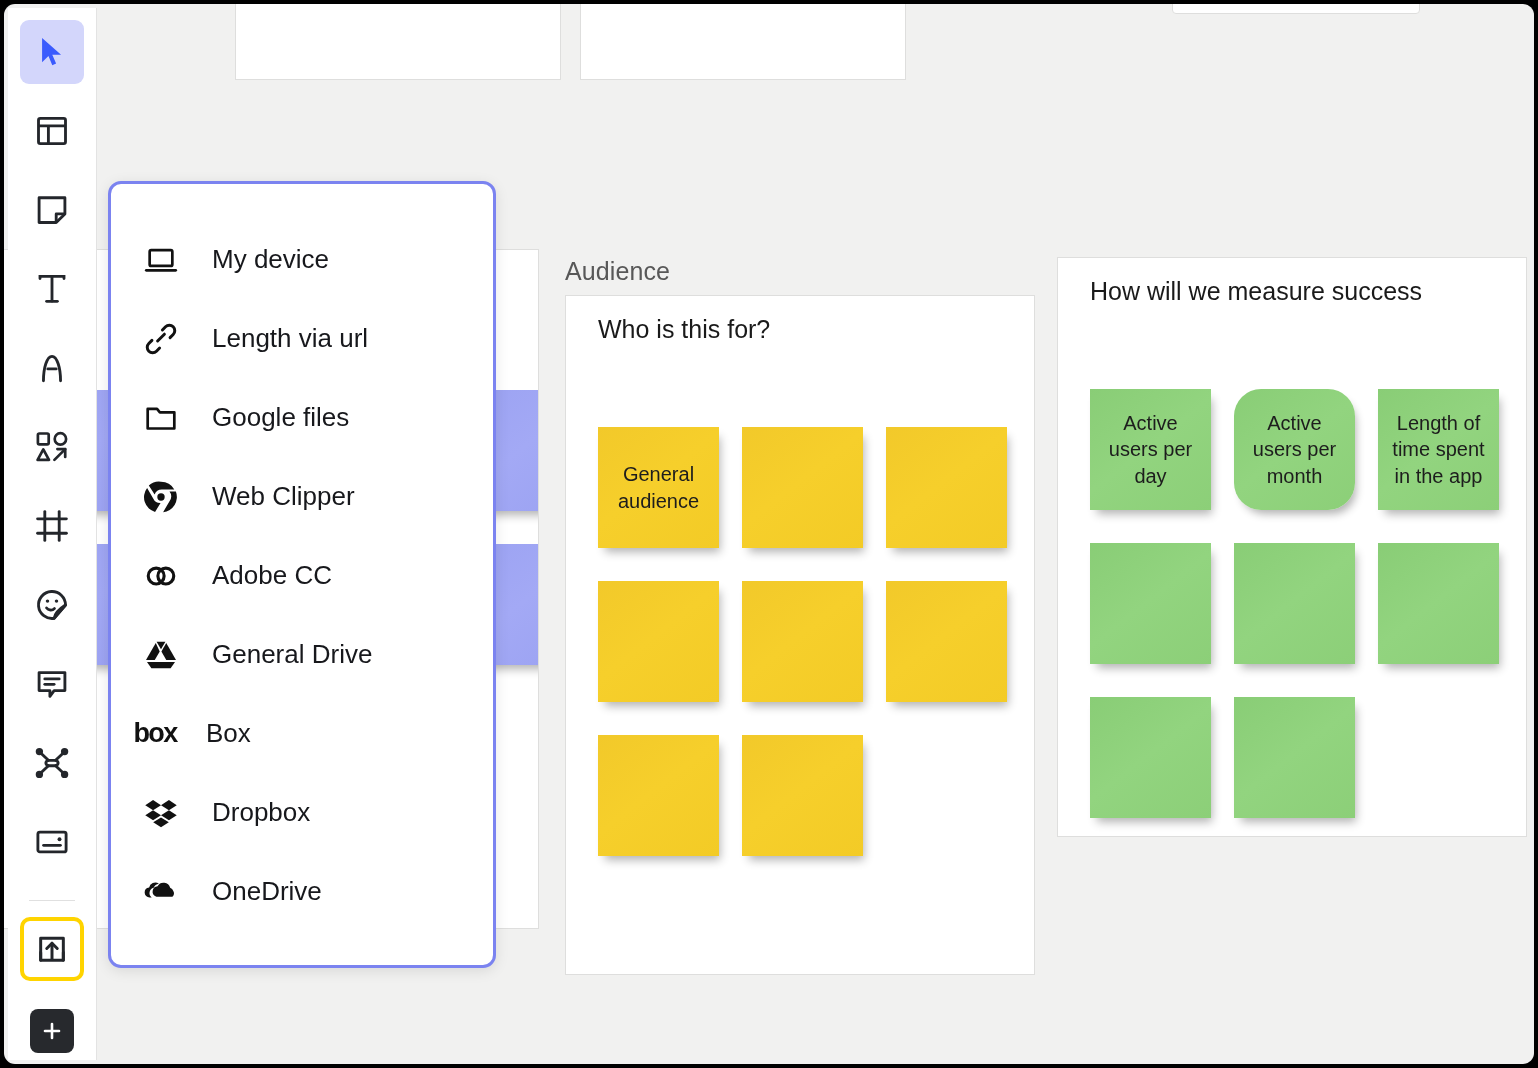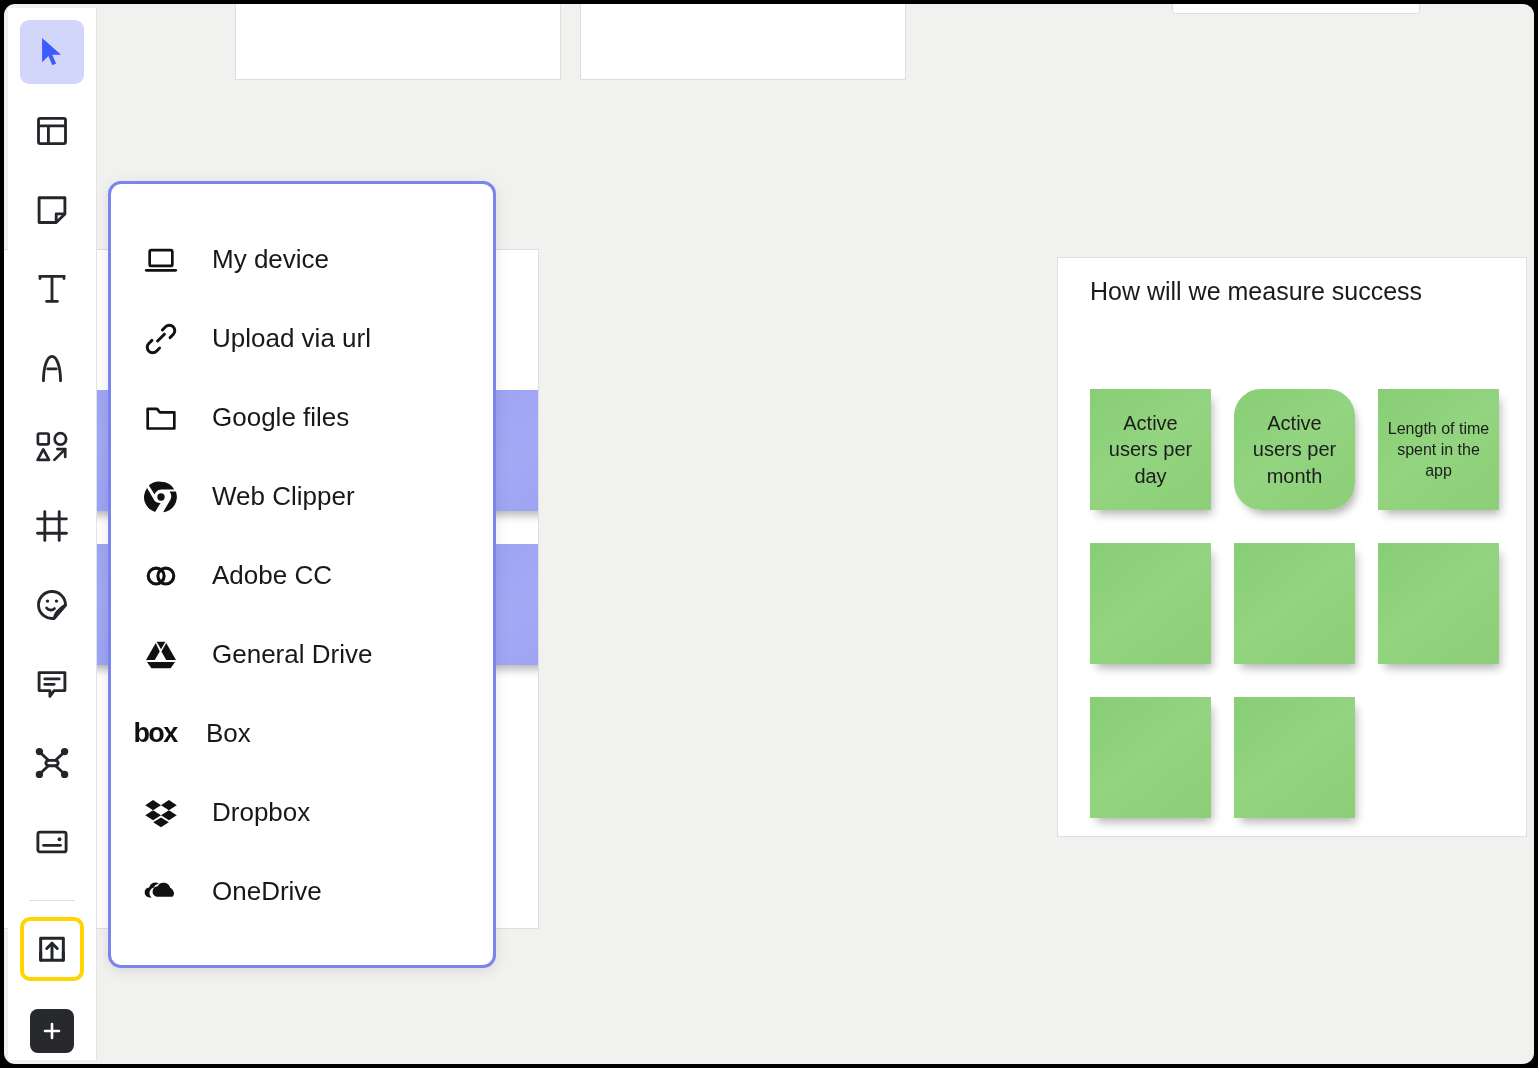--- a/index.html
+++ b/index.html
@@ -64,21 +64,21 @@
     text-align: center;
     font-size: 20px;
     line-height: 1.32;
     color: #1d1d1d;
     padding: 5px 7px;
     box-shadow: 4px 7px 9px -3px rgba(0,0,0,.30);
   }
   .note.yellow { background: linear-gradient(142deg,#f2c92a 0%, #f6cf2b 46%, #f3cb26 100%); }
   .note.green  { background: linear-gradient(142deg,#89cd76 0%, #92d47f 48%, #8ccf78 100%); }
   .note.blue   { background: linear-gradient(142deg,#9ba2f2 0%, #a3a9f5 50%, #9ba2f2 100%); }
-  .note.small-txt { font-size: 16px; }
+  .note.small-txt { font-size: 20px; }
 
   
   #toolbar {
     position: absolute;
     left: 4px; top: 4px;
     width: 89px;
     height: 1052px;
     background: #ffffff;
     border-right: 1px solid #e3e3e3;
     z-index: 40;
@@ -179,20 +179,37 @@
         <div class="note blue" style="left:176px; top:140px;"></div>
         <div class="note blue" style="left:320px; top:140px;"></div>
         <div class="note blue" style="left:464px; top:140px;"></div>
         <div class="note blue" style="left:32px; top:294px;"></div>
         <div class="note blue" style="left:176px; top:294px;"></div>
         <div class="note blue" style="left:320px; top:294px;"></div>
         <div class="note blue" style="left:464px; top:294px;"></div>
       </div>
     </div>
 
+    <div class="board-section" style="left:561px; top:253px;">
+      <div class="section-label">Audience</div>
+      <div class="panel" style="width:470px; height:680px;">
+        <div class="panel-title">Who is this for?</div>
+
+        <div class="note yellow" style="left:32px; top:131px;">General audience</div>
+        <div class="note yellow" style="left:176px; top:131px;"></div>
+        <div class="note yellow" style="left:320px; top:131px;"></div>
+
+        <div class="note yellow" style="left:32px; top:285px;"></div>
+        <div class="note yellow" style="left:176px; top:285px;"></div>
+        <div class="note yellow" style="left:320px; top:285px;"></div>
+
+        <div class="note yellow" style="left:32px; top:439px;"></div>
+        <div class="note yellow" style="left:176px; top:439px;"></div>
+      </div>
+    </div>
 
     <div class="board-section" style="left:1053px; top:253px;">
       <div class="panel" style="width:470px; height:580px;">
         <div class="panel-title">How will we measure success</div>
 
         <div class="note green" style="left:32px; top:131px;">Active users per day</div>
         <div class="note green" style="left:176px; top:131px;border-radius:27px;">Active users per month</div>
         <div class="note green small-txt" style="left:320px; top:131px;">Length of time spent in the app</div>
 
         <div class="note green" style="left:32px; top:285px;"></div>
@@ -360,21 +377,21 @@
       </div>
 
       <div class="menu-item">
         <span class="menu-icon">
           <svg width="34" height="34" viewBox="0 0 24 24" fill="none" stroke="#111" stroke-width="2.1" stroke-linecap="round">
             <path d="M9.6 13.4 L14.4 8.6"></path>
             <path d="M13.0 5.6 L15.2 3.4 A3.8 3.8 0 0 1 20.6 8.8 L18.4 11"></path>
             <path d="M11.0 18.4 L8.8 20.6 A3.8 3.8 0 0 1 3.4 15.2 L5.6 13"></path>
           </svg>
         </span>
-        <span class="menu-label">Upload via url</span>
+        <span class="menu-label">Length via url</span>
       </div>
 
       <div class="menu-item">
         <span class="menu-icon">
           <svg width="34" height="34" viewBox="0 0 24 24" fill="none" stroke="#111" stroke-width="1.9" stroke-linejoin="round">
             <path d="M2.6 19.4 V5.6 H9.2 L11.2 8 H21.4 V19.4 Z"></path>
           </svg>
         </span>
         <span class="menu-label">Google files</span>
       </div>

